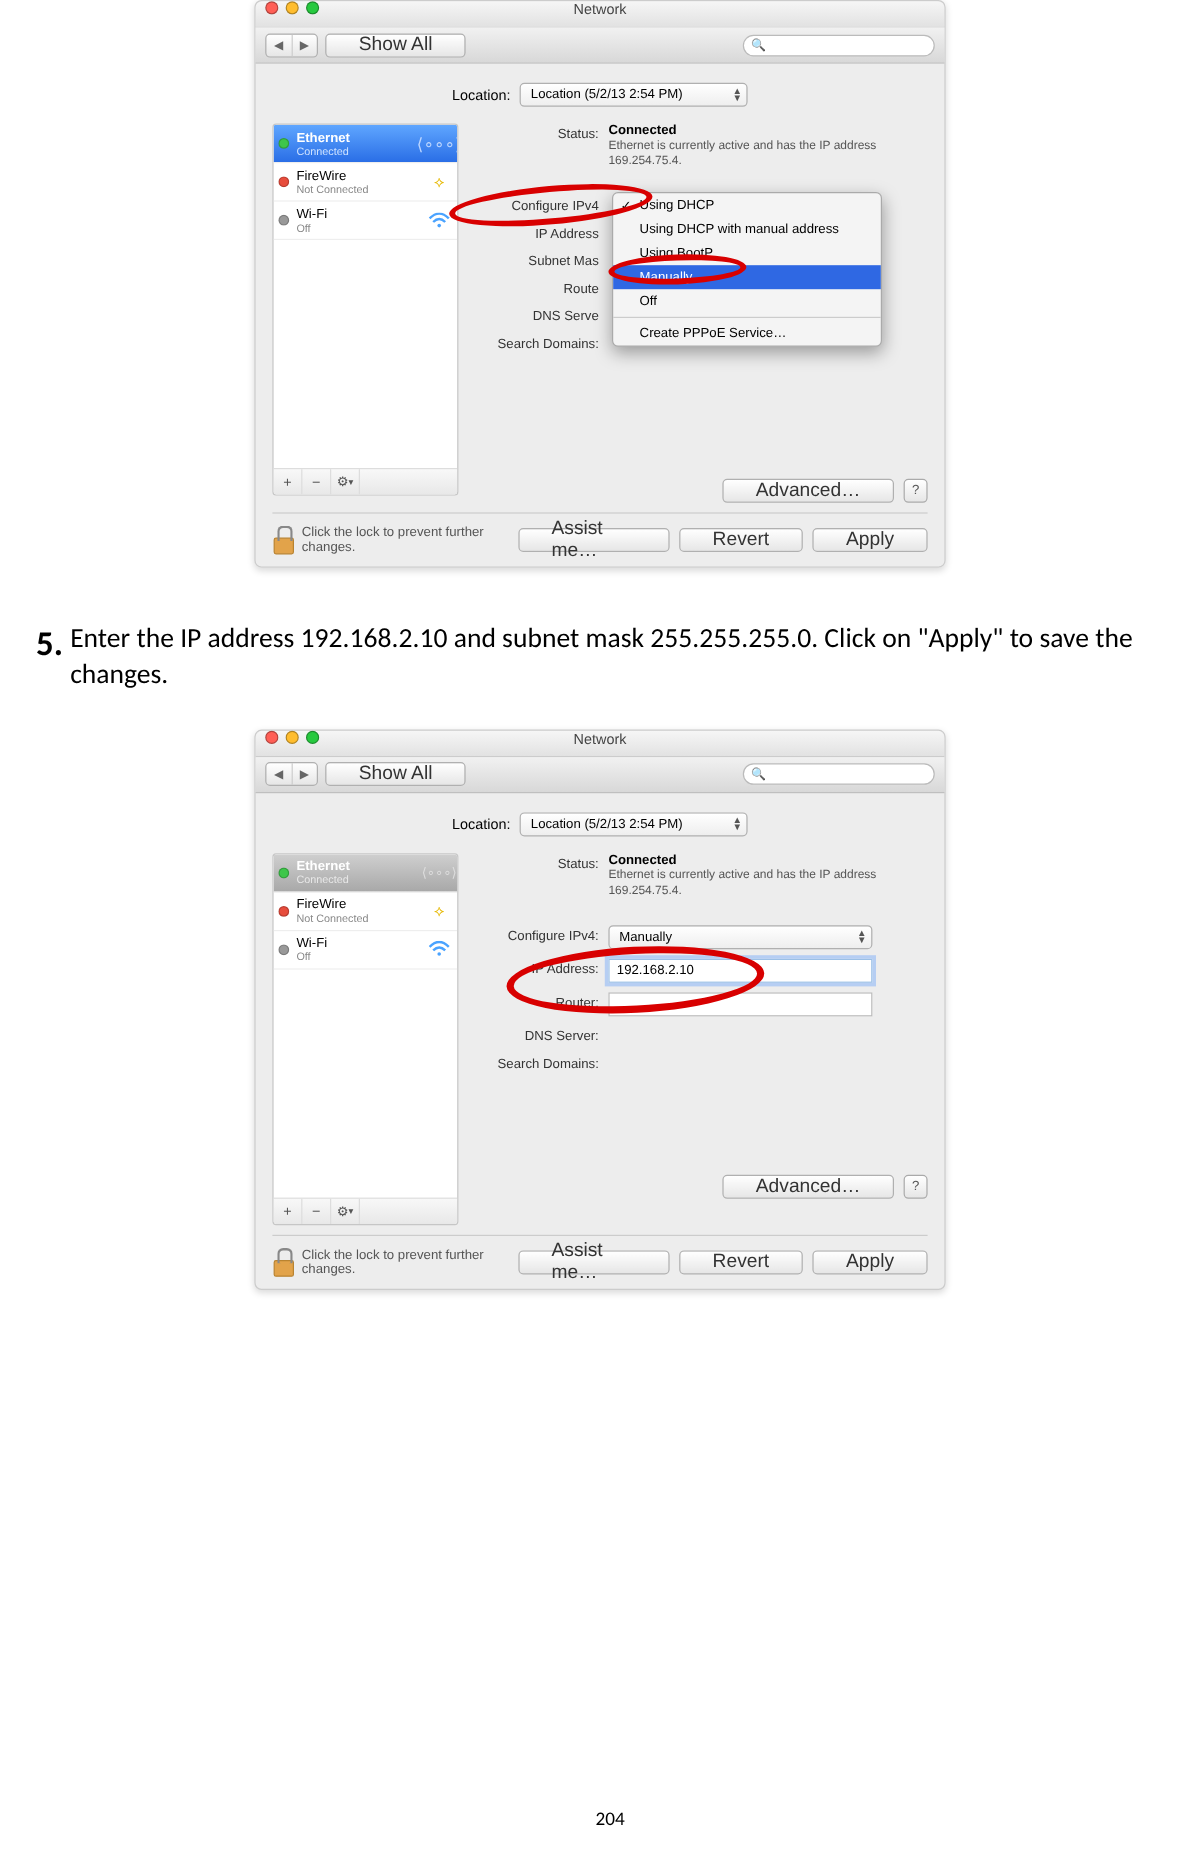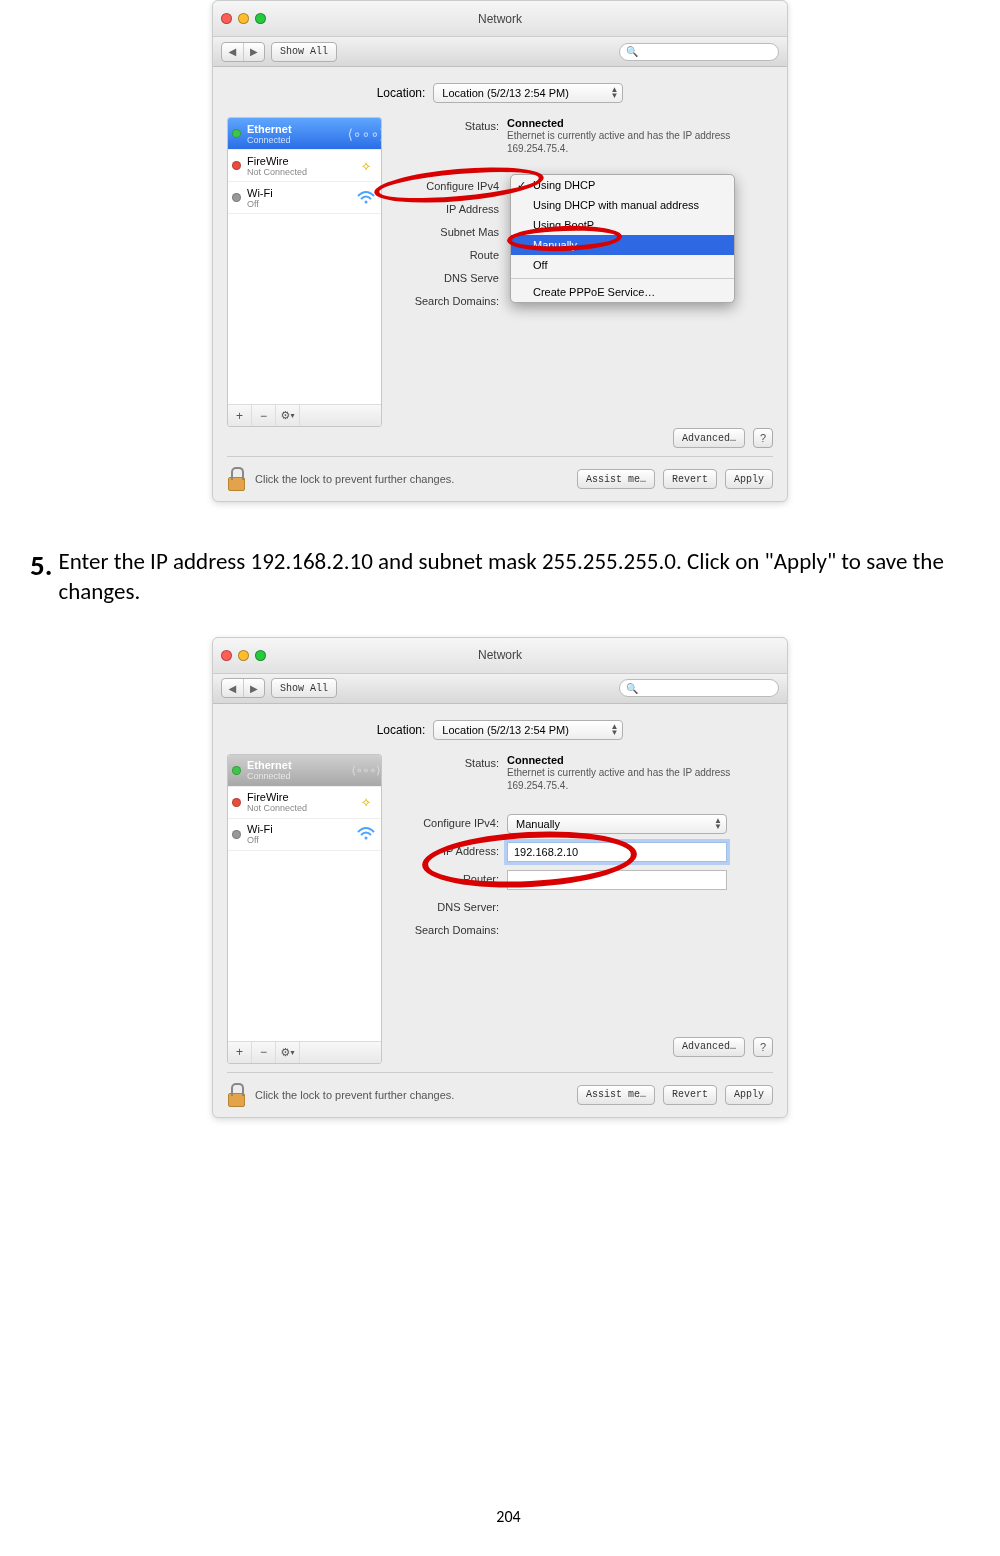--- a/index.html
+++ b/index.html
@@ -20,26 +20,25 @@
     width: 576px;
     margin: 0 auto;
     background: #ededed;
     border: 1px solid #ccc;
     border-radius: 6px;
     box-shadow: 0 2px 6px rgba(0,0,0,0.15);
     position: relative;
     overflow: visible;
   }
   .titlebar {
-    height: 36px;
+    height: 22px;
     background: linear-gradient(#f6f6f6, #e2e2e2);
     border-bottom: 1px solid #ccc;
     border-radius: 6px 6px 0 0;
     display: flex;
-    align-items: center;
     position: relative;
   }
   .traffic {
     display: flex;
     gap: 6px;
     padding-left: 8px;
   }
   .tl { width: 11px; height: 11px; border-radius: 50%; border: 0.5px solid rgba(0,0,0,0.3); }
   .tl.red { background: #ff5f56; }
   .tl.yel { background: #ffbd2e; }
@@ -68,26 +67,25 @@
     height: 20px;
     width: 44px;
   }
   .navbtns div { flex:1; display:flex; align-items:center; justify-content:center; font-size:10px; color:#666;}
   .navbtns div:first-child { border-right:1px solid #ccc; }
   .btn {
     border: 1px solid #b0b0b0;
     border-radius: 4px;
     background: linear-gradient(#fff,#e6e6e6);
     height: 20px;
-    padding: 0 8px;
-    font-size: 10px;
+    padding: 0 27px;
+    font-size: 16px;
     display: flex;
     align-items: center;
     color: #333;
-    font-family: Liberation Mono, monospace;
   }
   .search {
     margin-left: auto;
     width: 160px;
     height: 18px;
     border: 1px solid #bbb;
     border-radius: 9px;
     background: #fff;
     display: flex;
     align-items: center;
@@ -186,21 +184,21 @@
     width: 220px;
     padding: 0 6px;
     font-size:11px;
     display:flex;
     align-items:center;
   }
   .input.plain{border-color:#bbb;}
   .input.focused{box-shadow:0 0 0 3px rgba(80,150,255,0.35);}
   .advrow{
     display:flex; justify-content:flex-end; align-items:center; gap:8px;
-    margin-top:23px;
+    margin-top:8px;
   }
   .help {
     width:20px;height:20px;border:1px solid #aaa;border-radius:4px;
     background:linear-gradient(#fff,#e6e6e6);
     display:flex;align-items:center;justify-content:center;font-size:11px;color:#555;
   }
   .footer {
     border-top:1px solid #ccc;
     margin-top:8px;
     padding-top:10px;

